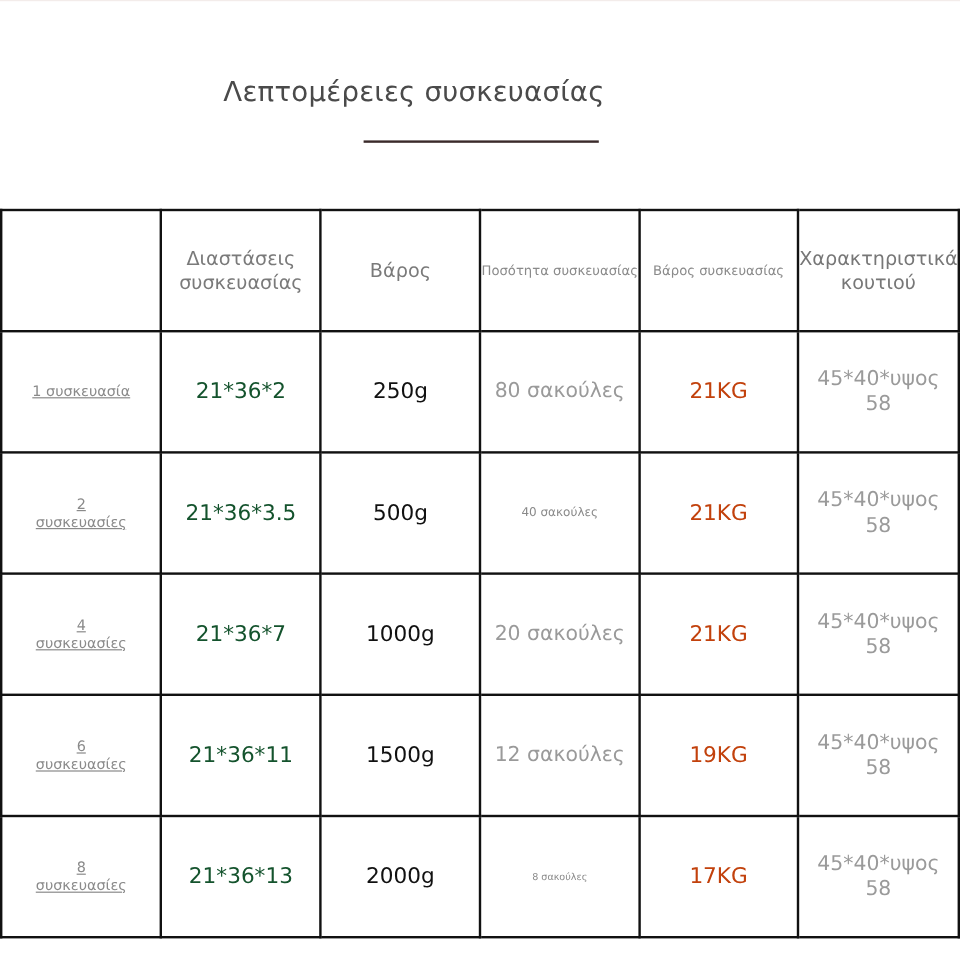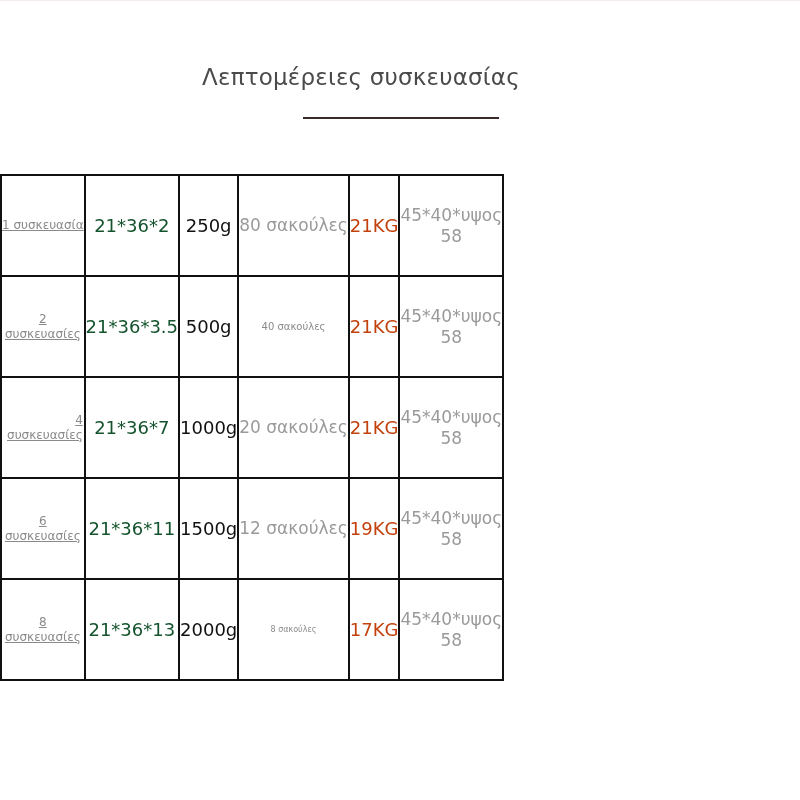--- a/index.html
+++ b/index.html
@@ -2,21 +2,21 @@
 <html><head>
 <meta charset="utf-8">
 <style>
   html, body { margin: 0; padding: 0; }
   body {
     width: 800px; height: 800px; background: #ffffff; position: relative; overflow: hidden;
     font-family: "DejaVu Sans", sans-serif;
   }
   .top-edge { position: absolute; left: 0; top: 0; width: 800px; height: 1px; background: #f3ecea; }
   .title {
-    position: absolute; left: 16px; width: 690px; top: 64px; text-align: center;
+    position: absolute; left: 0; width: 690px; top: 64px; text-align: center;
     font-size: 23px; color: #4a4a4a; letter-spacing: 0.2px;
   }
   .underline {
     position: absolute; left: 303px; top: 117px; width: 196px; height: 2px; background: #3a2a2a;
   }
   table.spec {
     position: absolute; left: 0; top: 174px; border-collapse: collapse; table-layout: fixed;
   }
   table.spec td {
     border: 2px solid #111; text-align: center; vertical-align: middle; padding: 0; height: 99px;
@@ -38,20 +38,28 @@
 </style>
 </head>
 <body>
 
 <div class="top-edge"></div>
 <div class="title">Λεπτομέρειες συσκευασίας</div>
 <div class="underline"></div>
 
 <table class="spec">
   <tbody>
+      <tr class="head">
+    <td class="c0"></td>
+    <td class="c1 hdr-lg">Διαστάσεις συσκευασίας</td>
+    <td class="c2 hdr-lg">Βάρος</td>
+    <td class="c3 hdr-sm">Ποσότητα συσκευασίας</td>
+    <td class="c4 hdr-sm">Βάρος συσκευασίας</td>
+    <td class="c5 hdr-xl"><span style="display:inline-block;white-space:normal;width:132px;">Χαρακτηριστικά κουτιού</span></td>
+  </tr>
   <tr>
     <td class="lbl">1 συσκευασία</td>
     <td class="dim">21*36*2</td>
     <td class="wt">250g</td>
     <td class="qty">80 σακούλες</td>
     <td class="kg">21KG</td>
     <td class="box">
           <div>45*40*υψος</div>
           <div>58</div>
         </td>
@@ -64,21 +72,21 @@
     <td class="wt">500g</td>
     <td class="qty-sm">40 σακούλες</td>
     <td class="kg">21KG</td>
     <td class="box">
           <div>45*40*υψος</div>
           <div>58</div>
         </td>
   </tr>
   <tr>
     <td class="lbl">
-          <div style="width:80px;margin:0 auto;text-align:right;">4 συσκευασίες</div>
+          <div style="width:80px;margin:0 auto;">4 συσκευασίες</div>
         </td>
     <td class="dim">21*36*7</td>
     <td class="wt">1000g</td>
     <td class="qty">20 σακούλες</td>
     <td class="kg">21KG</td>
     <td class="box">
           <div>45*40*υψος</div>
           <div>58</div>
         </td>
   </tr>

